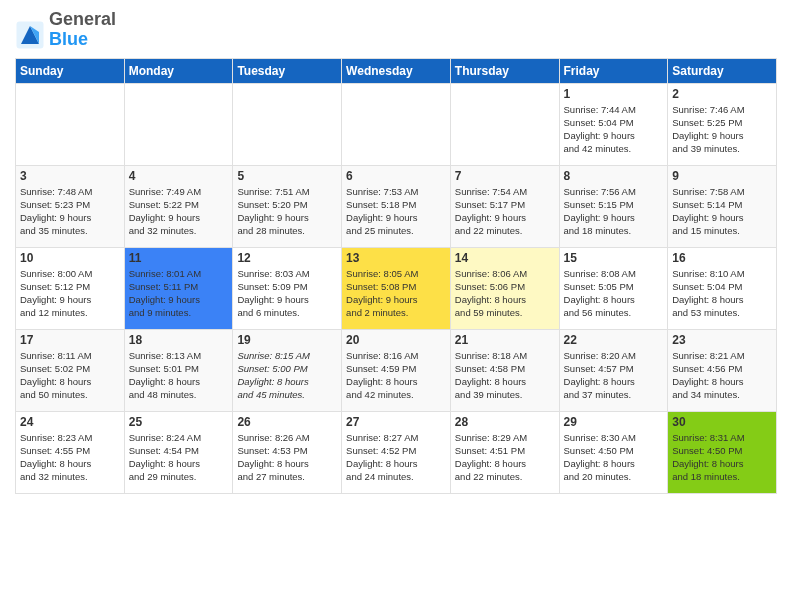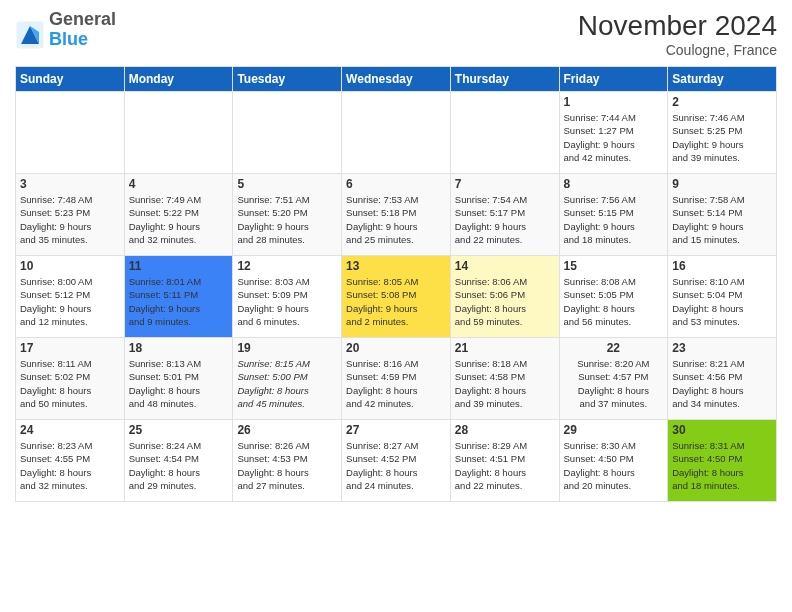--- a/index.html
+++ b/index.html
@@ -94,24 +94,20 @@
       <svg class="logo-icon" viewBox="0 0 40 40">
         <rect x="2" y="2" width="36" height="36" rx="4" fill="#e3f2fd"></rect>
         <polygon points="8,32 20,8 32,32" fill="#1565C0"></polygon>
         <polygon points="20,8 32,32 32,16" fill="#42A5F5"></polygon>
       </svg>
       <div class="logo-text">
         <span class="logo-general">General</span><br>
         <span class="logo-blue">Blue</span>
       </div>
     </div>
-    <div class="title-block">
-      <div class="month-title">November 2024</div>
-      <div class="location">Coulogne, France</div>
-    </div>
   </div>
 
   <table class="calendar">
     <thead>
       <tr>
 
       <th>Sunday</th>
           <th>Monday</th>
           <th>Tuesday</th>
           <th>Wednesday</th>
@@ -123,21 +119,21 @@
     <tbody id="calendar-body">
     <tr style="background: rgb(255, 255, 255);">
           <td class="empty" style="background: rgb(255, 255, 255);"></td>
           <td class="empty" style="background: rgb(255, 255, 255);"></td>
           <td class="empty" style="background: rgb(255, 255, 255);"></td>
           <td class="empty" style="background: rgb(255, 255, 255);"></td>
           <td class="empty" style="background: rgb(255, 255, 255);"></td>
           <td style="background: rgb(255, 255, 255);">
             <div class="day-number">1</div>
             <div class="day-info" style="white-space: pre-line;">Sunrise: 7:44 AM
-Sunset: 1:27 PM
+Sunset: 5:04 PM
 Daylight: 9 hours
 and 42 minutes.</div>
           </td>
           <td style="background: rgb(255, 255, 255);">
             <div class="day-number">2</div>
             <div class="day-info" style="white-space: pre-line;">Sunrise: 7:46 AM
 Sunset: 5:25 PM
 Daylight: 9 hours
 and 39 minutes.</div>
           </td>
@@ -273,21 +269,21 @@
 Daylight: 8 hours
 and 42 minutes.</div>
           </td>
           <td style="background: rgb(249, 249, 249);">
             <div class="day-number">21</div>
             <div class="day-info" style="white-space: pre-line;">Sunrise: 8:18 AM
 Sunset: 4:58 PM
 Daylight: 8 hours
 and 39 minutes.</div>
           </td>
-          <td style="background: rgb(249, 249, 249); text-align: center;">
+          <td style="background: rgb(249, 249, 249);">
             <div class="day-number">22</div>
             <div class="day-info" style="white-space: pre-line;">Sunrise: 8:20 AM
 Sunset: 4:57 PM
 Daylight: 8 hours
 and 37 minutes.</div>
           </td>
           <td style="background: rgb(249, 249, 249);">
             <div class="day-number">23</div>
             <div class="day-info" style="white-space: pre-line;">Sunrise: 8:21 AM
 Sunset: 4:56 PM

